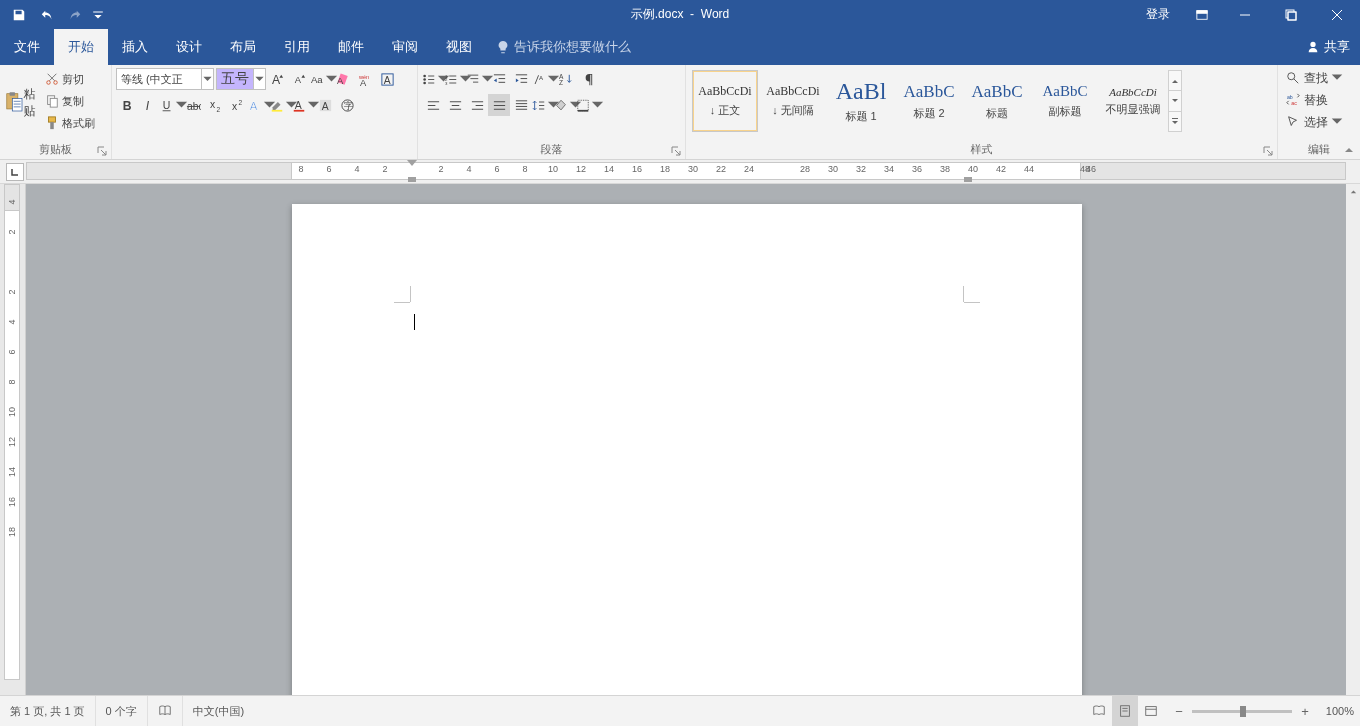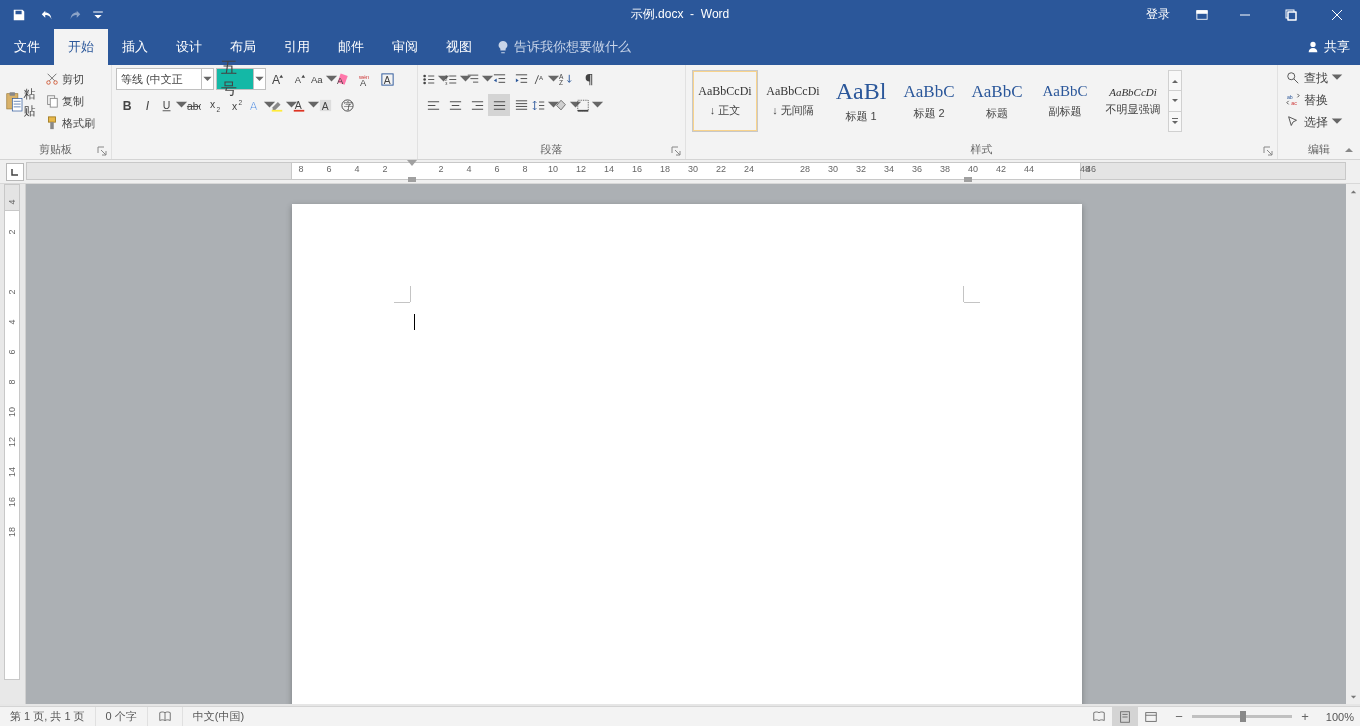--- a/index.html
+++ b/index.html
@@ -42,21 +42,21 @@
 
 .paste-big { width: 36px; height: 68px; display: flex; flex-direction: row; align-items: center; justify-content: center; }
 .paste-big svg { width: 28px; height: 30px; }
 .paste-big .lbl { font-size: 12px; color: #444; margin-top: 2px; }
 .clip-side { display: flex; flex-direction: column; margin-left: 2px; }
 .clip-item { height: 22px; display: flex; align-items: center; font-size: 11px; color: #444; padding: 0 3px; }
 .clip-item svg { width: 14px; height: 14px; margin-right: 3px; }
 
 
 .fontname { width: 86px; height: 22px; border: 1px solid #c0c0c0; background: #fff; font-size: 11px; display: flex; align-items: center; padding: 0 4px; color: #444; }
-.fontsize { width: 38px; height: 22px; border: 1px solid #c0c0c0; background: #14b8a6; font-size: 16px; display: flex; align-items: center; padding: 0 4px; color: #444; margin-left: 2px; }
+.fontsize { width: 38px; height: 22px; border: 1px solid #c0c0c0; background: #c4b5fd; font-size: 14px; display: flex; align-items: center; padding: 0 4px; color: #444; margin-left: 2px; }
 .ddarrow { width: 12px; border: 1px solid #c0c0c0; border-left: none; height: 22px; background: #fff; display: flex; align-items: center; justify-content: center; }
 .smbtn { width: 22px; height: 22px; display: flex; align-items: center; justify-content: center; }
 .smbtn svg { width: 15px; height: 15px; }
 .fontrow2 { margin-top: 4px; }
 
 
 .styles { flex: 1; display: flex; align-items: center; padding: 2px; }
 .style-item { width: 66px; height: 62px; border: 1px solid transparent; display: flex; flex-direction: column; align-items: center; justify-content: center; margin-right: 2px; }
 .style-item.first { border: 1px solid #c8c8c8; box-shadow: inset 0 0 0 1px #f8d38c; }
 .style-prev { font-family: "SimSun", serif; color: #333; }
@@ -108,21 +108,21 @@
 .mm.tl-h { left:102px; top:98px; width:16px; height:1px; }
 .mm.tr-v { right:118px; top:82px; width:1px; height:16px; }
 .mm.tr-h { right:102px; top:98px; width:16px; height:1px; }
 .cursor { position:absolute; left:122px; top:110px; width:1px; height:16px; background:#000; }
 
 .vscroll { position:absolute; right:0; top:0; bottom:0; width:14px; background:#eee; }
 .vscroll .arr { height:14px; display:flex; align-items:center; justify-content:center; }
 .vscroll .arr svg { width:9px; height:9px; fill:#777; }
 
 
-.status { position:absolute; left:0; right:0; bottom:0; height:20px; background:#f3f3f3; border-top:1px solid #d4d4d4; display:flex; align-items:flex-end; font-size:11px; color:#555; }
+.status { position:absolute; left:0; right:0; bottom:0; height:31px; background:#f3f3f3; border-top:1px solid #d4d4d4; display:flex; align-items:flex-end; font-size:11px; color:#555; }
 .status .sect { padding:0 10px; border-right:1px solid #e0e0e0; height:100%; display:flex; align-items:center; }
 .status .right { margin-left:auto; display:flex; align-items:center; height:100%; }
 .view-btn { width:26px; height:100%; display:flex; align-items:center; justify-content:center; }
 .view-btn svg { width:14px; height:14px; fill:#666; stroke:#666; }
 .view-btn.active { background:#d4d4d4; }
 .zoom { display:flex; align-items:center; padding:0 8px; gap:6px; }
 .slider { width:100px; height:3px; background:#c0c0c0; position:relative; }
 .slider .sthumb { position:absolute; left:48px; top:-4px; width:6px; height:11px; background:#888; }
 .zminus, .zplus { width:14px; text-align:center; color:#666; font-size:13px; }
 .zpct { width:40px; text-align:right; padding-right:6px; }

